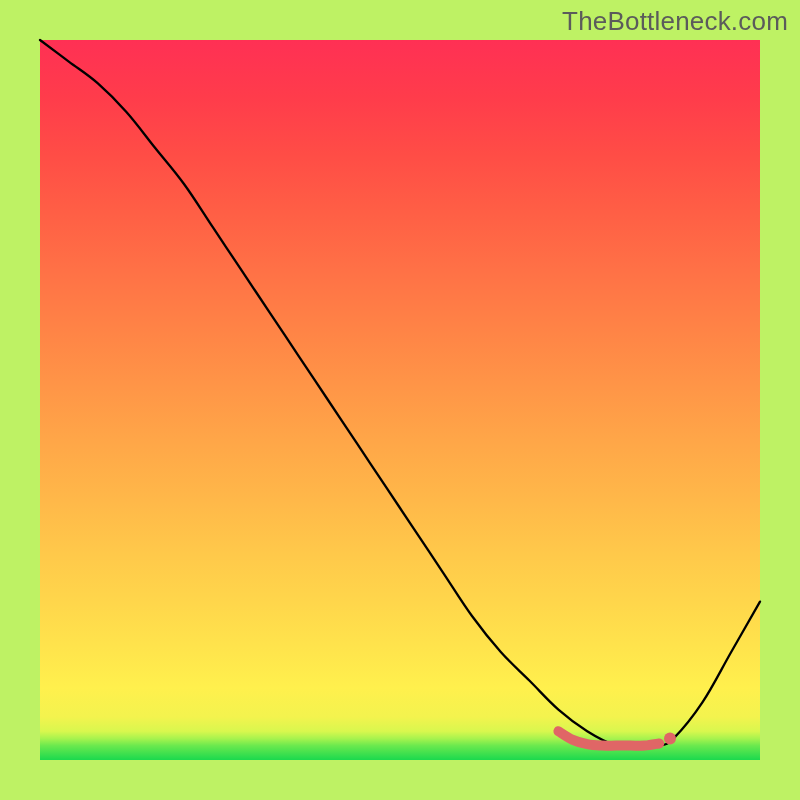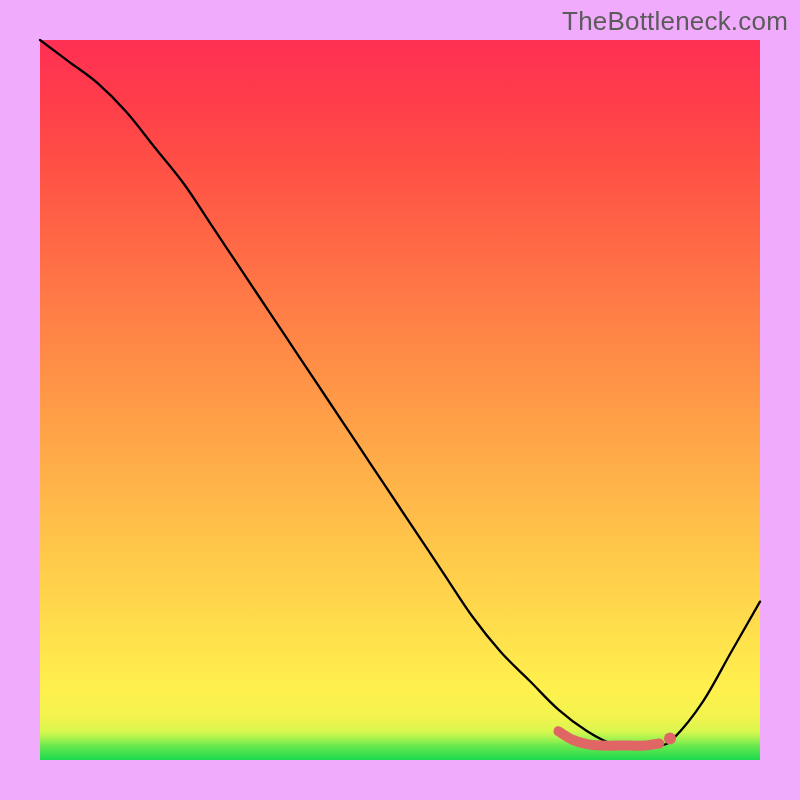--- a/index.html
+++ b/index.html
@@ -1,21 +1,21 @@
 <!DOCTYPE html>
 <html><head>
 <meta charset="utf-8">
 <style>
   * { margin: 0; padding: 0; box-sizing: border-box; }
   html, body { width: 800px; height: 800px; background: #000; overflow: hidden; }
   .frame {
     position: relative;
     width: 800px;
     height: 800px;
-    background: #f0abfc;
+    background: #bef264;
   }
   .watermark {
     position: absolute;
     top: 6px;
     right: 12px;
     font-family: Arial, Helvetica, sans-serif;
     font-size: 26px;
     color: #5b5b5b;
     font-weight: 500;
     letter-spacing: 0.2px;

